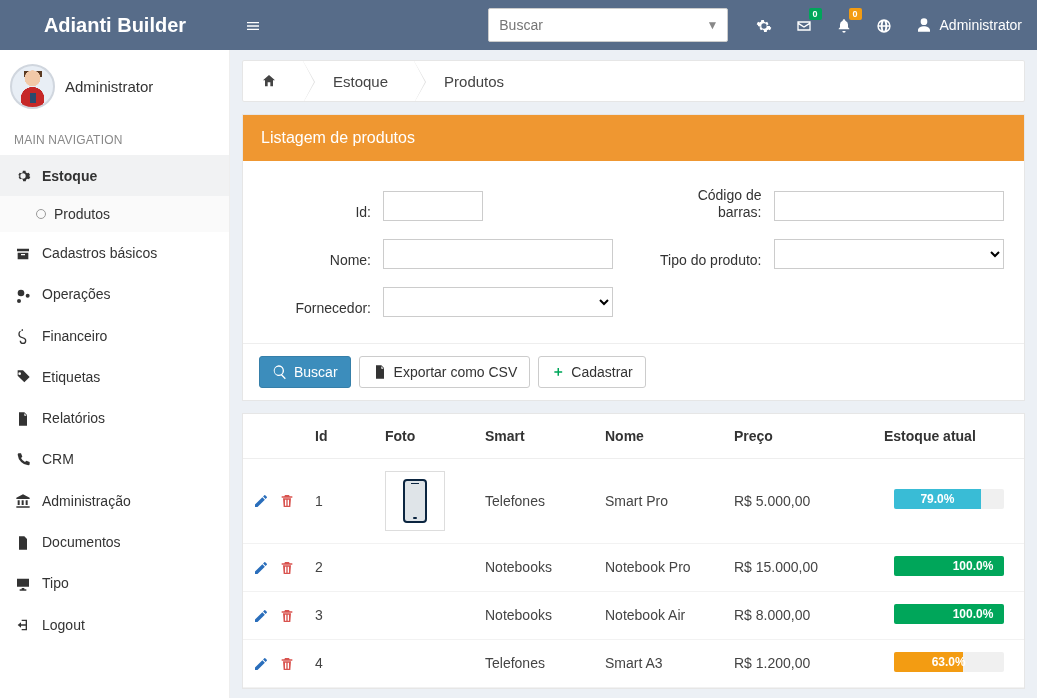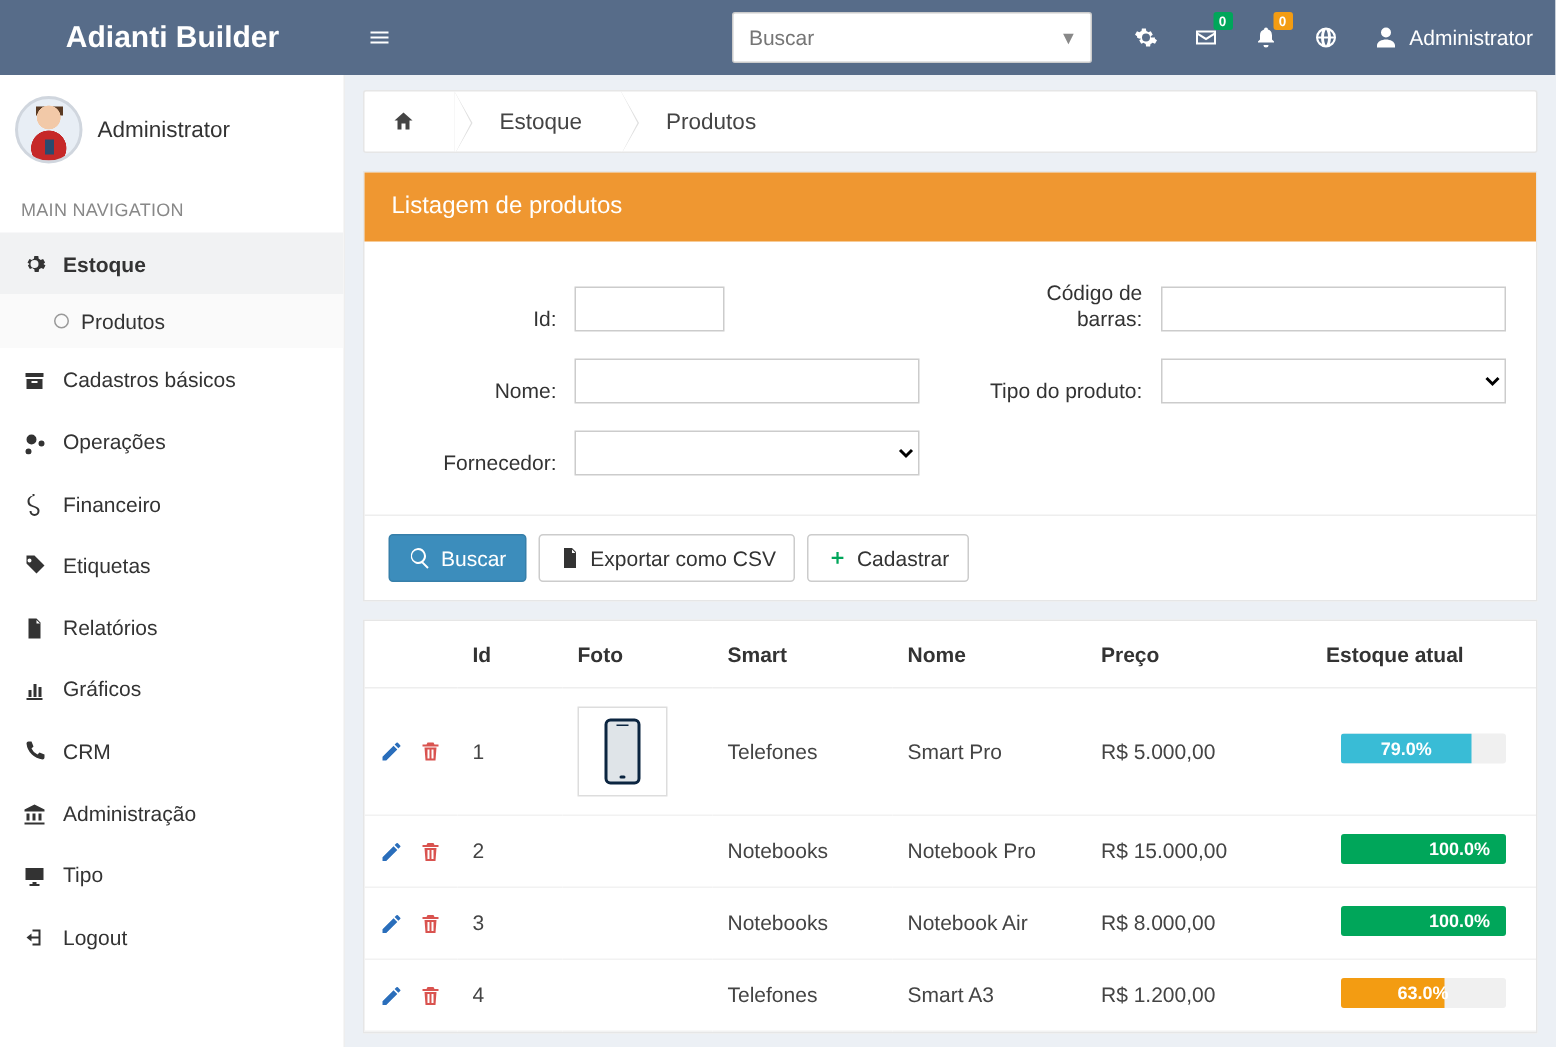--- a/index.html
+++ b/index.html
@@ -482,39 +482,39 @@
         <a>
           <span class="mi"><svg class="svgico" viewBox="0 0 24 24">
               <path d="M6 2h8l4 4v16H6V2zm8 1.5V7h3.5L14 3.5z"></path>
             </svg></span>
           <span>Relatórios</span>
         </a>
       </li>
       <li>
         <a>
           <span class="mi"><svg class="svgico" viewBox="0 0 24 24">
-              <path d="M4 20h16v2H4v-2zm2-8h3v7H6v-7zm5-6h3v13h-3V6zm5 3h3v10h-3V9z"></path>
-            </svg></span>
-          <span>Gráficos</span>
-        </a>
-      </li>
-      <li>
-        <a>
-          <span class="mi"><svg class="svgico" viewBox="0 0 24 24">
               <path d="M6 2h3l2 5-2 2a12 12 0 006 6l2-2 5 2v3a2 2 0 01-2 2A18 18 0 014 4a2 2 0 012-2z"></path>
             </svg></span>
           <span>CRM</span>
         </a>
       </li>
       <li>
         <a>
           <span class="mi"><svg class="svgico" viewBox="0 0 24 24">
               <path d="M12 2l10 5v2H2V7l10-5zM4 11h3v7H4v-7zm6 0h3v7h-3v-7zm6 0h3v7h-3v-7zM2 20h20v2H2v-2z"></path>
             </svg></span>
           <span>Administração</span>
+        </a>
+      </li>
+      <li>
+        <a>
+          <span class="mi"><svg class="svgico" viewBox="0 0 24 24">
+              <path d="M6 2h8l4 4v16H6V2zm2 8h8v1H8v-1zm0 3h8v1H8v-1zm0 3h8v1H8v-1z"></path>
+            </svg></span>
+          <span>Documentos</span>
         </a>
       </li>
       <li>
         <a>
           <span class="mi"><svg class="svgico" viewBox="0 0 24 24">
               <path d="M3 4h18v12H3V4zm7 14h4v2h3v2H7v-2h3v-2z"></path>
             </svg></span>
           <span>Tipo</span>
         </a>
       </li>

